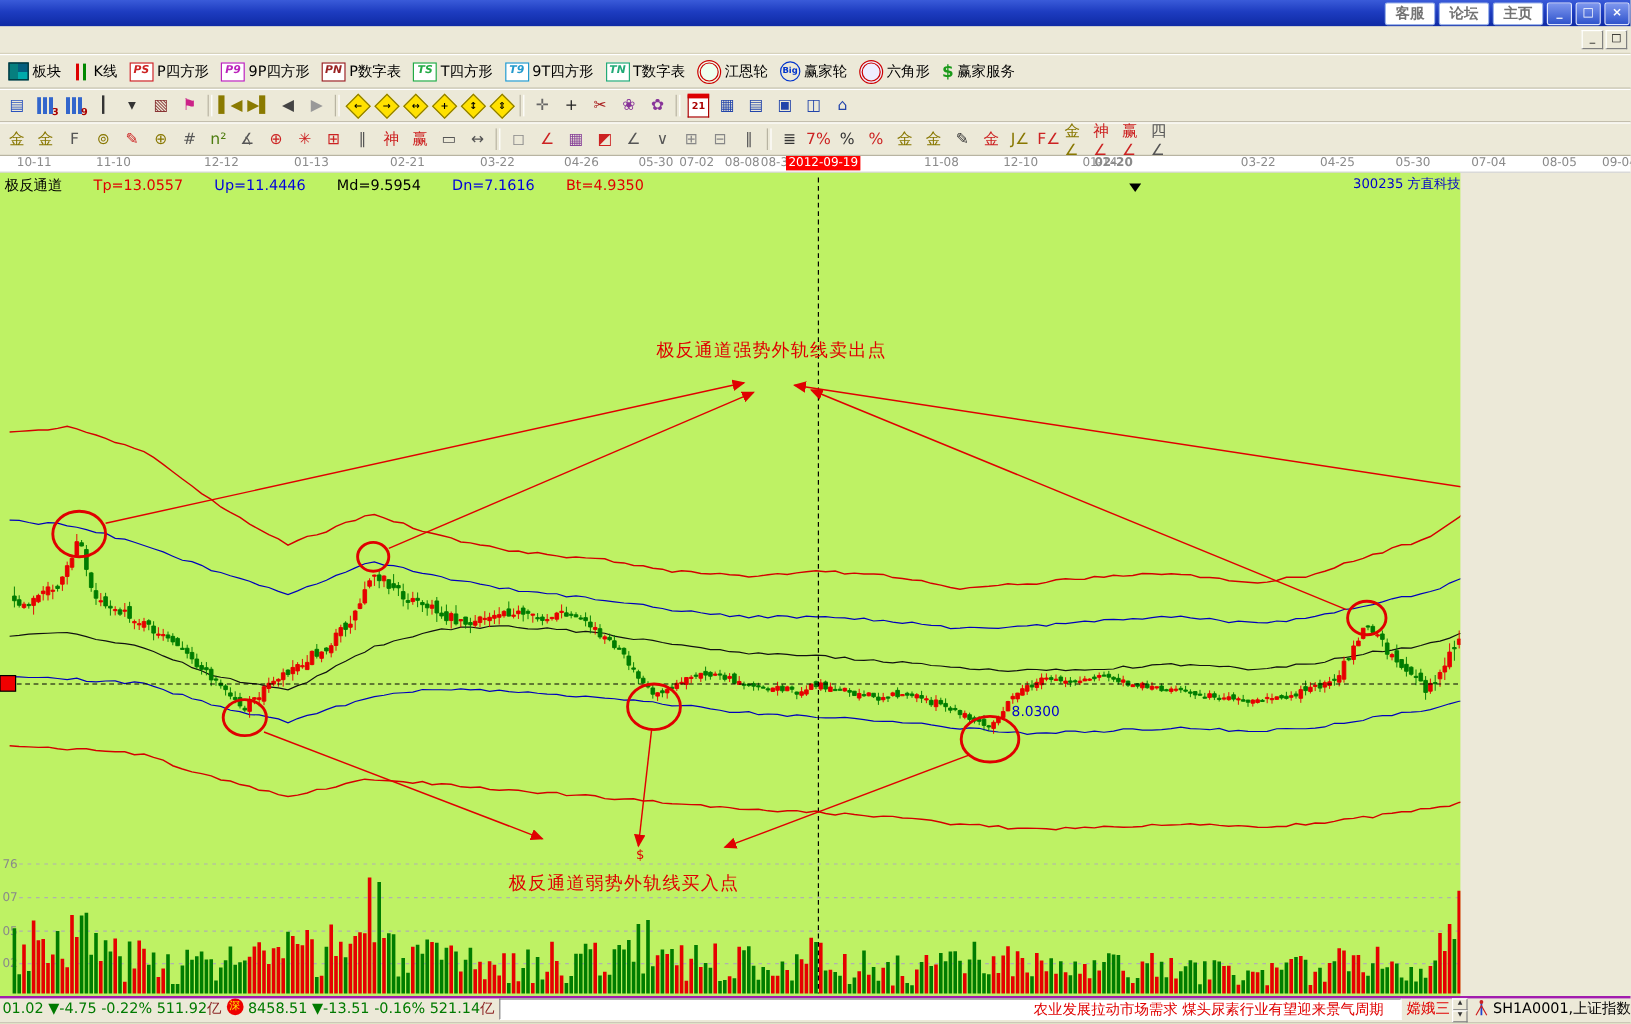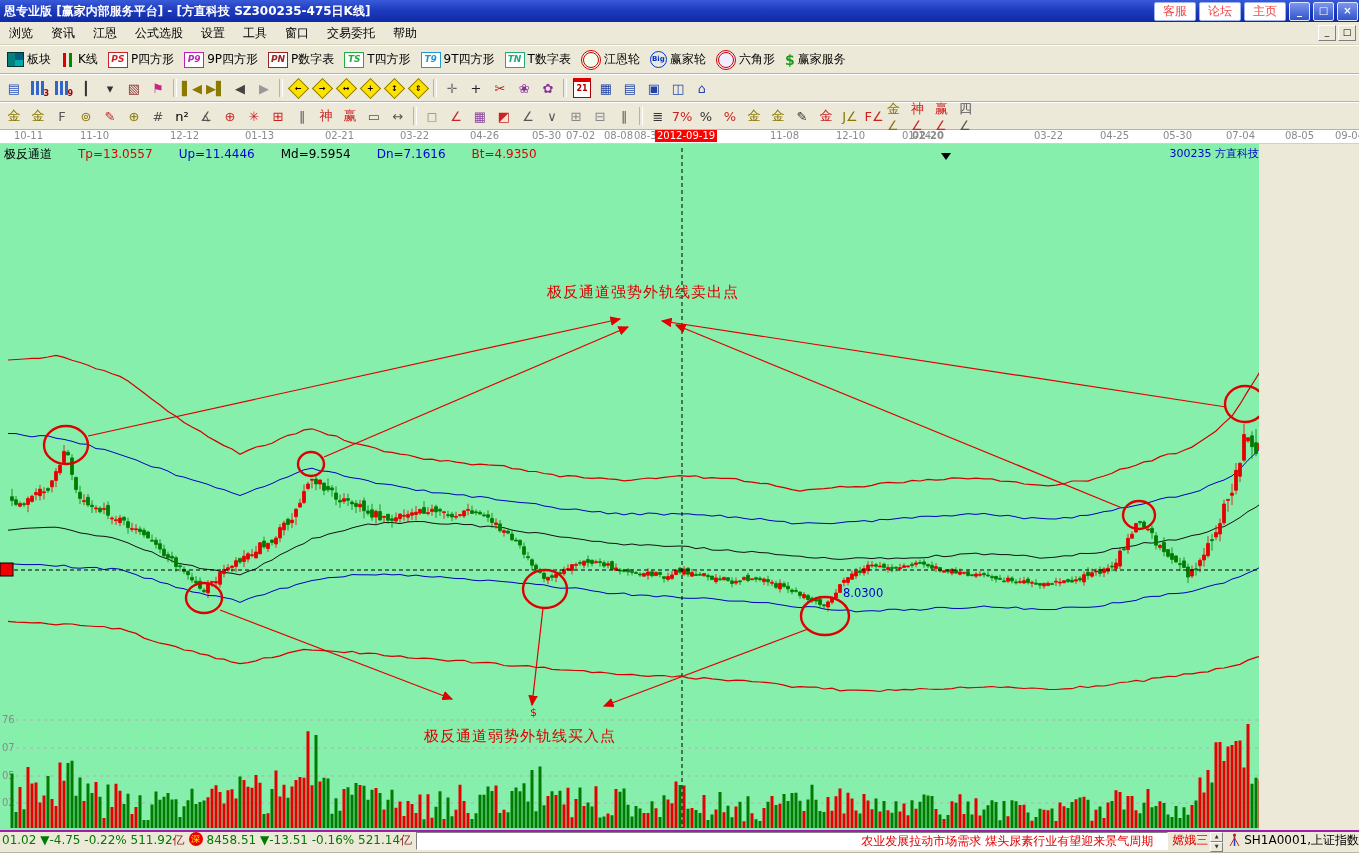--- a/index.html
+++ b/index.html
@@ -4,22 +4,22 @@
 <style>
   html,body{margin:0;padding:0;background:#ece9d8;}
   #app{position:relative;width:1359px;height:853px;overflow:hidden;
        font-family:"DejaVu Sans","Liberation Sans",sans-serif;font-size:12px;
        background:#ece9d8;user-select:none;}
   
   .titlebar{height:22px;background:linear-gradient(180deg,#3a5bd9 0%,#1d3cc0 45%,#0e2aa4 100%);
     display:flex;align-items:center;color:#fff;font-weight:bold;font-size:12px;padding-left:4px;}
   .titlebar .ttext{white-space:nowrap;overflow:hidden;flex:0 1 auto;}
   .tb-right{margin-left:auto;display:flex;align-items:center;gap:3px;padding-right:1px;}
-  .tb-btn{background:#fff;color:#ef4444;border:1px solid #9db4ea;border-radius:2px;
-    font-size:12px;font-weight:normal;padding:0 8px;height:17px;line-height:17px;cursor:pointer;}
+  .tb-btn{background:#fff;color:#737373;border:1px solid #9db4ea;border-radius:2px;
+    font-size:12px;font-weight:bold;padding:0 8px;height:17px;line-height:17px;cursor:pointer;}
   .winbtn{width:19px;height:17px;background:linear-gradient(180deg,#7d96ee,#3054cc);
     border:1px solid #dfe6ff;border-radius:2px;color:#fff;font-size:10px;line-height:15px;
     text-align:center;font-weight:bold;}
   
   .menubar{height:22px;background:#ece9d8;display:flex;align-items:center;
     border-bottom:1px solid #d6d2bd;color:#000;}
   .mi{padding:2px 9px;cursor:default;}
   .menu-right{margin-left:auto;display:flex;gap:2px;padding-right:3px;}
   .mwbtn{width:16px;height:14px;background:#ece9d8;border:1px solid #fff;
     border-right-color:#808080;border-bottom-color:#808080;font-size:9px;line-height:12px;text-align:center;}
@@ -52,21 +52,21 @@
      color:#a00;text-align:center;line-height:13px;border-top:4px solid #d00;}
   .bars{position:relative;width:14px;height:14px;background:
      linear-gradient(90deg,#36c 0 3px,transparent 3px 5px,#36c 5px 8px,transparent 8px 10px,#36c 10px 13px,transparent 13px);}
   .bars i{position:absolute;right:-4px;bottom:-3px;font-style:normal;font-size:8px;color:#a00;font-weight:bold;}
   
   .timeline{position:relative;height:13px;background:#fff;border-bottom:1px solid #d0d0d0;
     font-size:10px;color:#8a8a8a;}
   .tl-date{position:absolute;top:0;line-height:12px;white-space:nowrap;}
   .tl-hl{background:#f00;color:#fff;padding:0 2px;}
   
-  .chartwrap{position:relative;width:1217px;height:686px;background:#86efac;overflow:hidden;padding-left:42px;}
+  .chartwrap{position:relative;width:1217px;height:686px;background:#bef264;overflow:hidden;}
   .chartwrap svg{position:absolute;left:0;top:0;}
   .ind-row{position:absolute;left:4px;top:2px;font-size:12px;white-space:nowrap;z-index:3;}
   .ind-row span{margin-right:26px;}
   .stock-label{position:absolute;right:0px;top:2px;color:#0000cc;font-size:11px;white-space:nowrap;z-index:3;}
   
   .statusbar{height:20px;background:#ece9d8;border-top:2px solid #a21caf;
     display:flex;font-size:12px;padding-left:2px;white-space:nowrap;}
   .grn{color:#007a00;} .yi{color:#8a2020;}
   .shen{display:inline-block;width:14px;height:14px;border-radius:50%;background:#e00;
     color:#ffee00;font-size:9px;text-align:center;line-height:14px;margin:0 4px;}
@@ -80,33 +80,31 @@
   .idx{color:#000;overflow:hidden;white-space:nowrap;}
   .partialrow{height:10px;overflow:hidden;background:#ece9d8;border-top:1px solid #b8b4a2;
     font-size:11px;color:#222;line-height:13px;padding-left:4px;white-space:nowrap;}
 </style>
 </head>
 <body>
 
 <div id="app">
 
   <div class="titlebar">
-    <span class="ttext">恩专业版 [赢家内部服务平台]  -  [方直科技   SZ300235-475日K线]</span>
     <div class="tb-right">
       <span class="tb-btn">客服</span>
       <span class="tb-btn">论坛</span>
       <span class="tb-btn">主页</span>
       <span class="winbtn">_</span>
       <span class="winbtn">□</span>
       <span class="winbtn">×</span>
     </div>
   </div>
 
   <div class="menubar">
-    <span id="menu-items"><span class="mi">浏览</span><span class="mi">资讯</span><span class="mi">江恩</span><span class="mi">公式选股</span><span class="mi">设置</span><span class="mi">工具</span><span class="mi">窗口</span><span class="mi">交易委托</span><span class="mi">帮助</span></span>
     <span class="menu-right">
       <span class="mwbtn">_</span>
       <span class="mwbtn">□</span>
     </span>
   </div>
 
   <div class="toolbar" id="toolbar1">
       <span class="t1item">
         <span class="ic ic-blocks"></span>
         <span class="t1label">板块</span>
@@ -278,21 +276,21 @@
       <span class="ticon">
         <span style="color: rgb(204, 34, 34);">✎</span>
       </span>
       <span class="ticon">
         <span style="color: rgb(136, 119, 0);">⊕</span>
       </span>
       <span class="ticon">
         <span style="color: rgb(85, 85, 85);">#</span>
       </span>
       <span class="ticon">
-        <span style="color: #000000;">n²</span>
+        <span style="color: #4d7c0f;">n²</span>
       </span>
       <span class="ticon">
         <span style="color: rgb(85, 85, 85);">∡</span>
       </span>
       <span class="ticon">
         <span style="color: rgb(204, 34, 34);">⊕</span>
       </span>
       <span class="ticon">
         <span style="color: rgb(204, 34, 34);">✳</span>
       </span>

